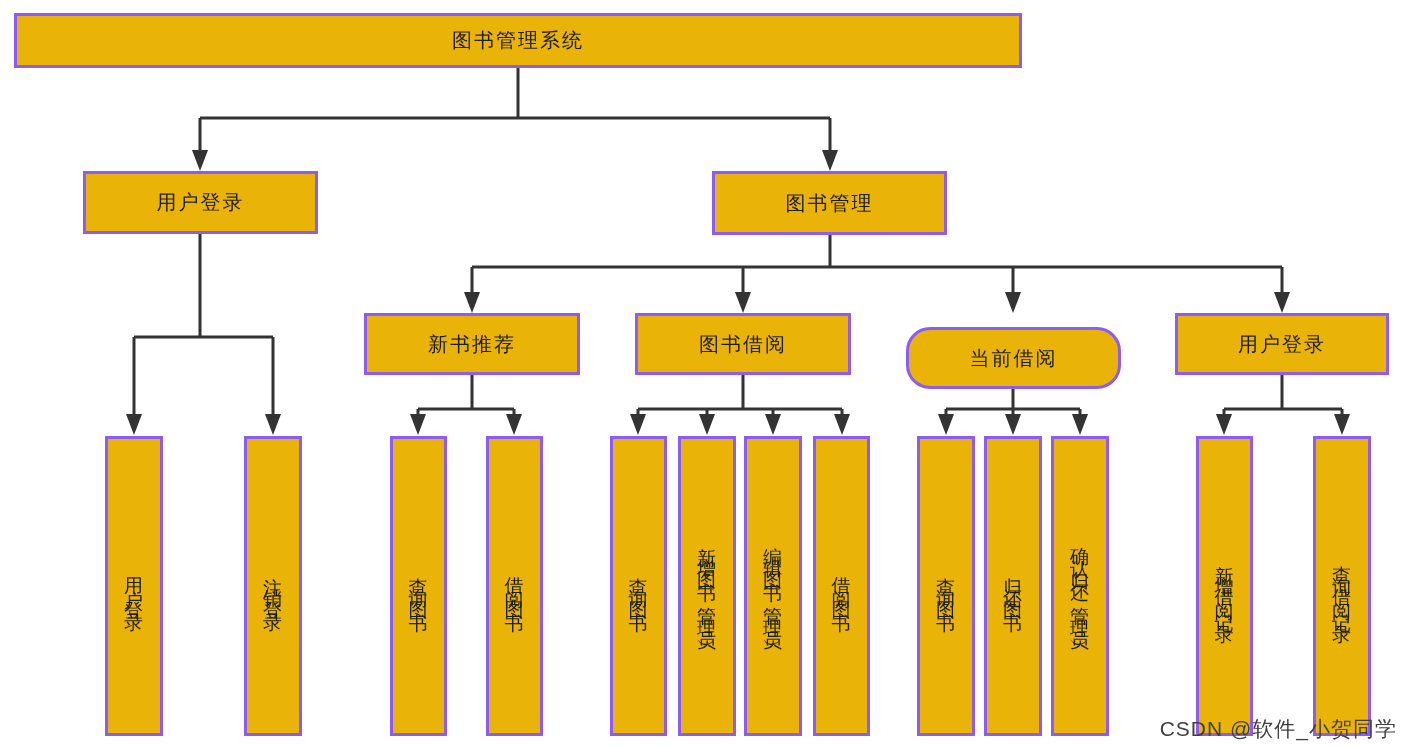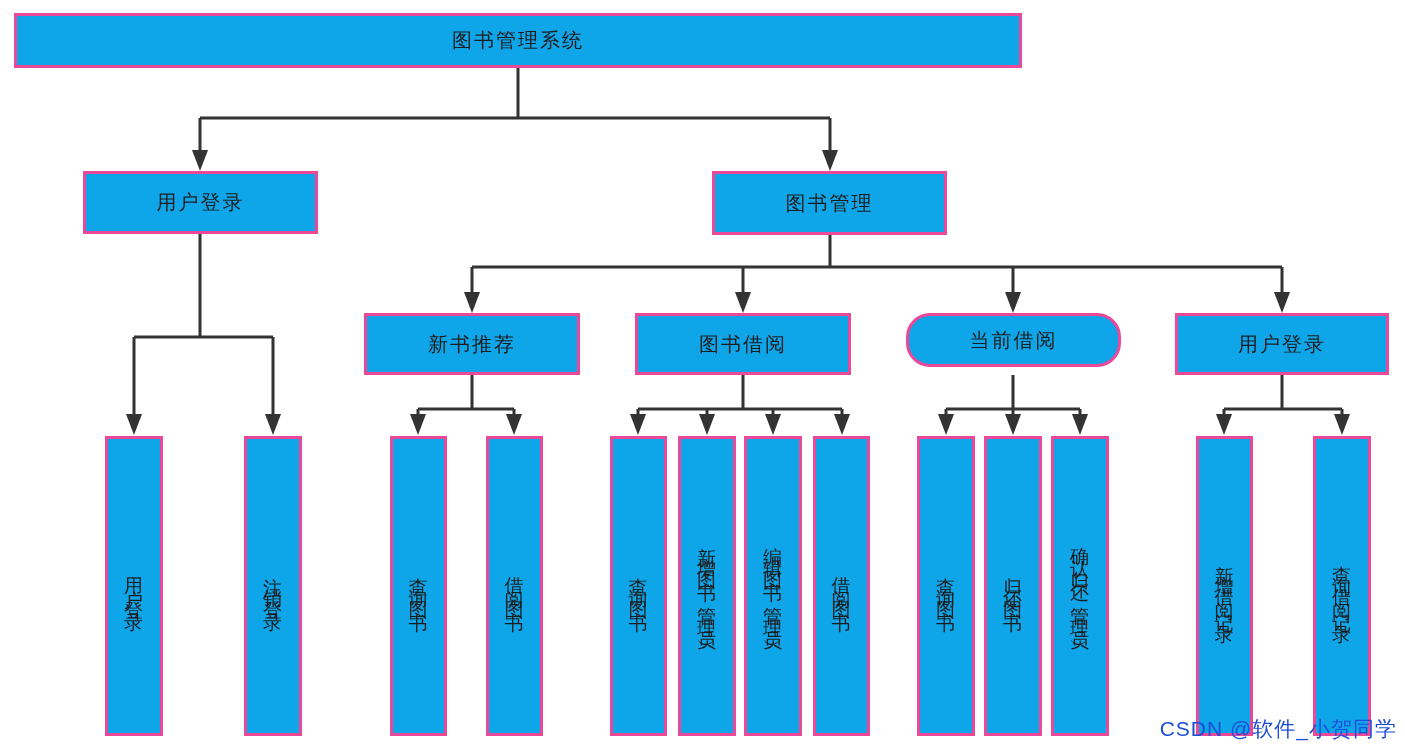--- a/index.html
+++ b/index.html
@@ -13,43 +13,43 @@
   }
   .wires {
     position: absolute;
     left: 0; top: 0;
     width: 1405px; height: 747px;
     z-index: 1;
   }
   .box {
     position: absolute;
     box-sizing: border-box;
-    border: 3px solid #ec4899;
-    background: #0ea5e9;
+    border: 3px solid #8b5cf6;
+    background: #eab308;
     color: #1c1c1c;
     display: flex;
     align-items: center;
     justify-content: center;
     z-index: 2;
   }
   .h-box { font-size: 20px; letter-spacing: 2px; white-space: nowrap; }
   .v-box {
     writing-mode: vertical-rl;
     text-orientation: mixed;
     font-size: 19px;
     letter-spacing: 12px;
     line-height: 1;
   }
   .watermark {
     position: absolute;
     right: 8px;
     bottom: 4px;
     font-size: 21px;
     letter-spacing: 1px;
-    color: #1d4ed8;
+    color: #404040;
     z-index: 3;
     white-space: nowrap;
   }
 </style>
 </head>
 <body>
 
 <div class="canvas">
 
   <svg class="wires" viewBox="0 0 1405 747" xmlns="http://www.w3.org/2000/svg">
@@ -99,21 +99,21 @@
     </g>
   </svg>
 
   <div class="box h-box" style="left:14px; top:13px; width:1008px; height:55px;">图书管理系统</div>
 
   <div class="box h-box" style="left:83px; top:171px; width:235px; height:63px;">用户登录</div>
   <div class="box h-box" style="left:712px; top:171px; width:235px; height:64px;">图书管理</div>
 
   <div class="box h-box" style="left:364px; top:313px; width:216px; height:62px;">新书推荐</div>
   <div class="box h-box" style="left:635px; top:313px; width:216px; height:62px;">图书借阅</div>
-  <div class="box h-box" style="left:906px; top:313px; width:215px; height:54px;border-radius:24px;">当前借阅</div>
+  <div class="box h-box" style="left:906px; top:327px; width:215px; height:62px;border-radius:24px;">当前借阅</div>
   <div class="box h-box" style="left:1175px; top:313px; width:214px; height:62px;">用户登录</div>
 
   <div class="box v-box" style="left:105px; top:436px; width:58px; height:300px;">用户登录</div>
   <div class="box v-box" style="left:244px; top:436px; width:58px; height:300px;">注销登录</div>
 
   <div class="box v-box" style="left:390px; top:436px; width:57px; height:300px;">查询图书</div>
   <div class="box v-box" style="left:486px; top:436px; width:57px; height:300px;">借阅图书</div>
 
   <div class="box v-box" style="left:610px; top:436px; width:57px; height:300px;">查询图书</div>
   <div class="box v-box" style="left:678px; top:436px; width:58px; height:300px;">新增图书（管理员）</div>

